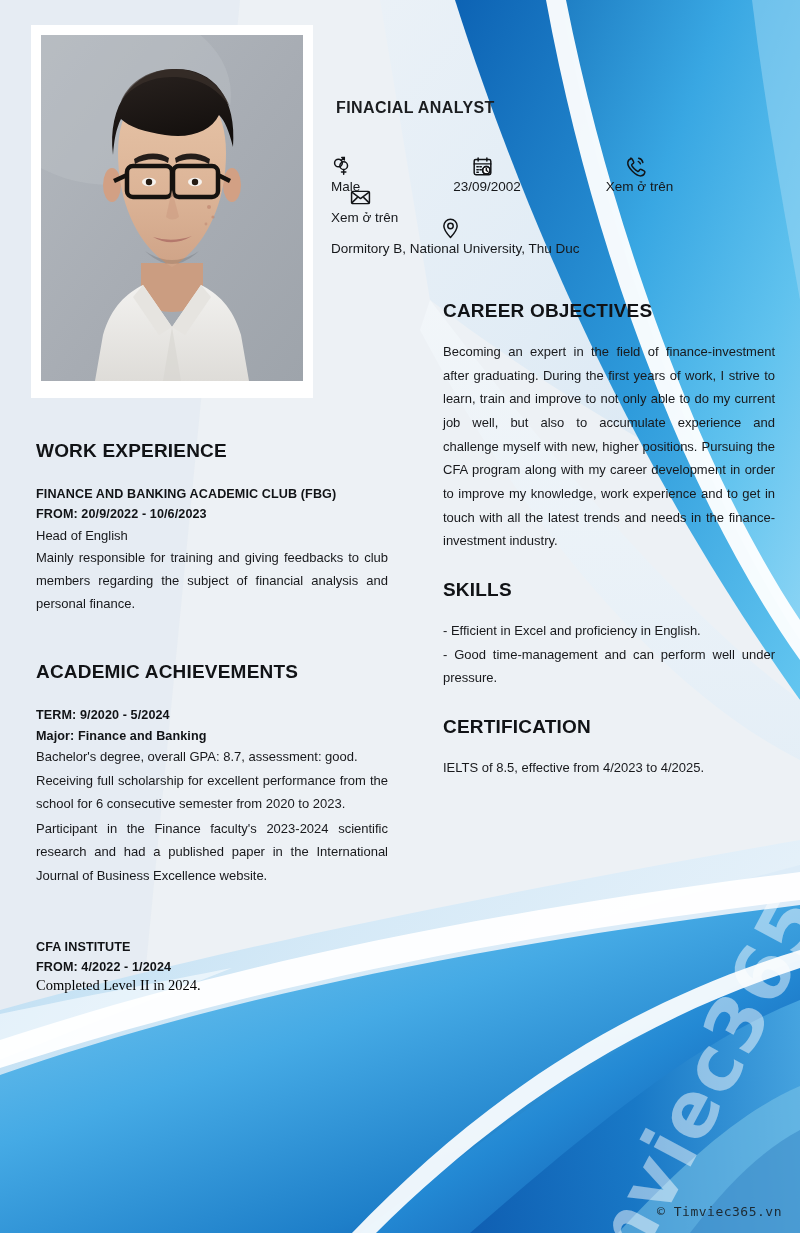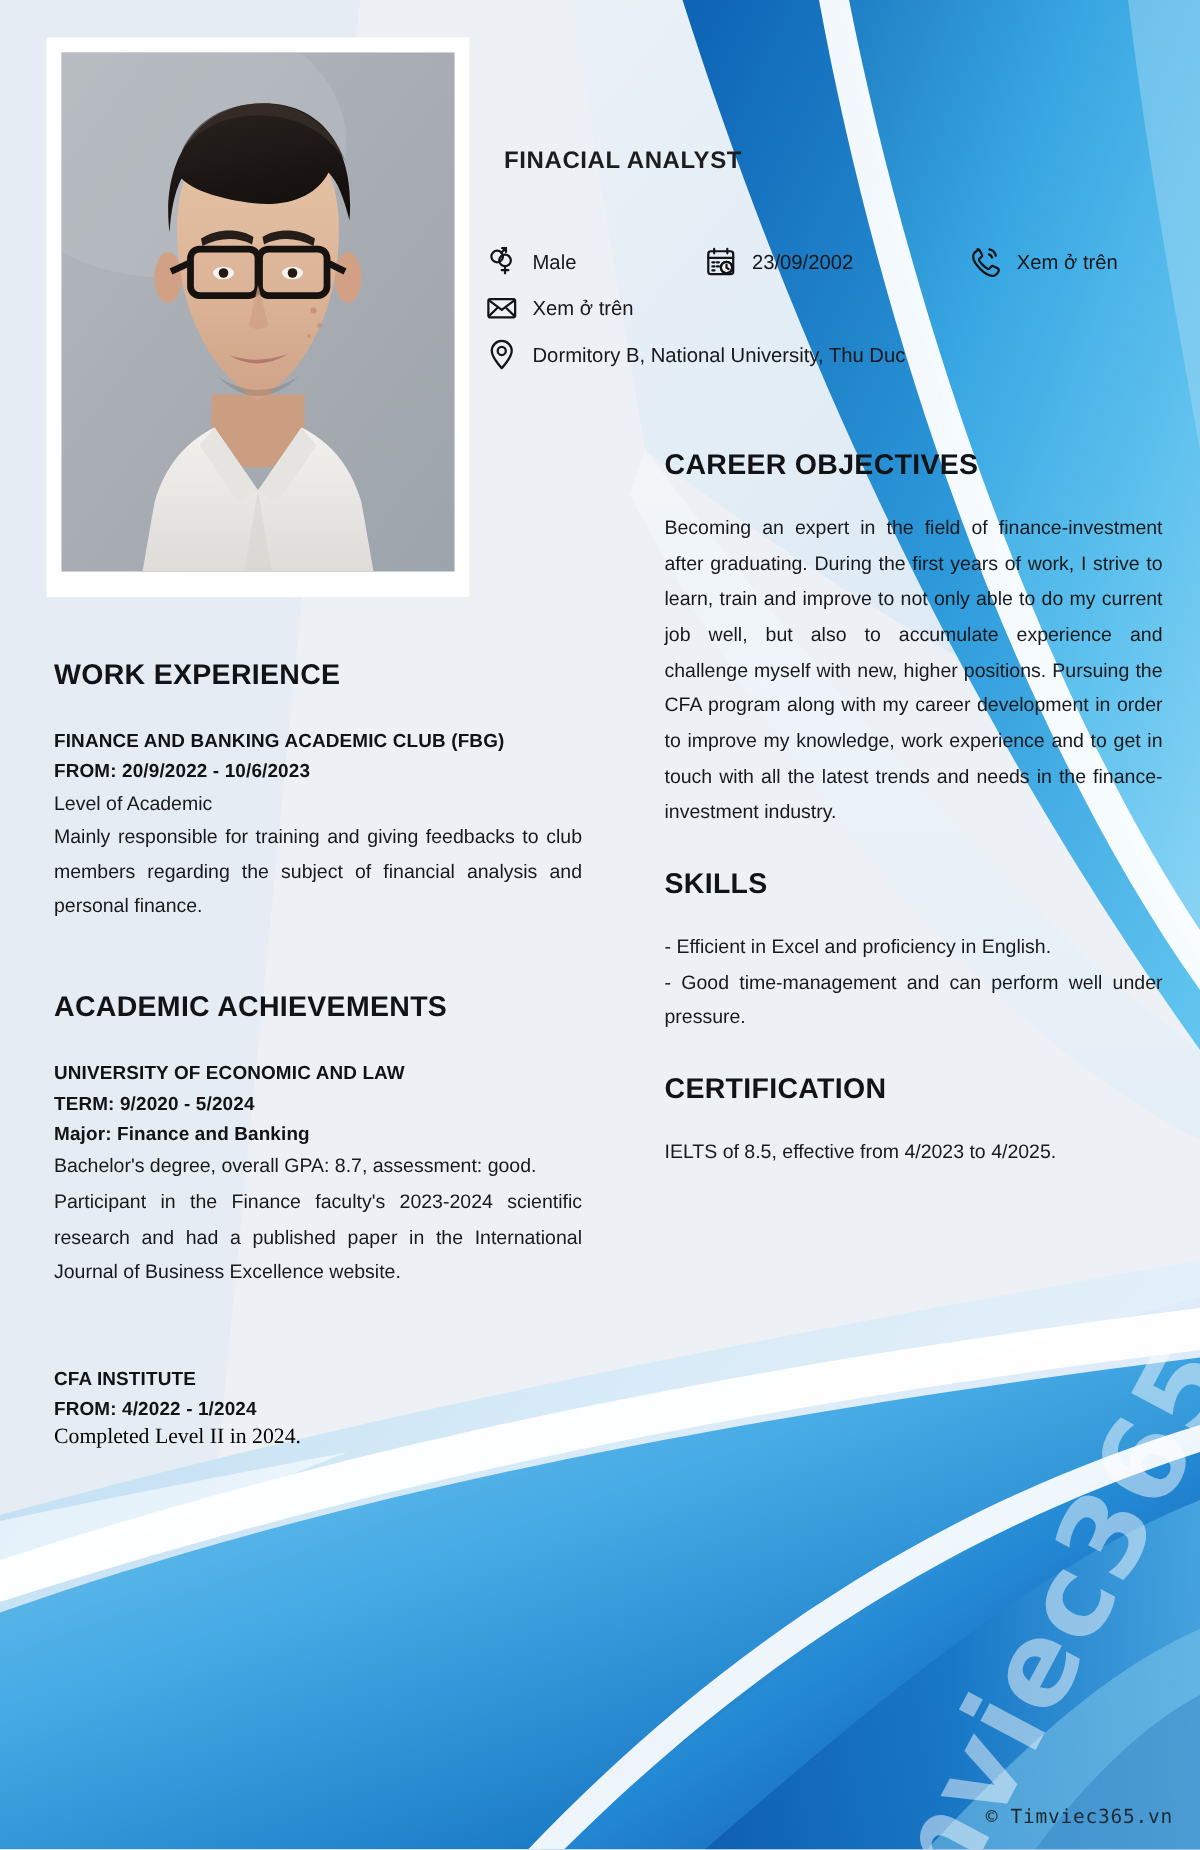--- a/index.html
+++ b/index.html
@@ -63,21 +63,21 @@
     left:336px; top:99px;
     font-size:16px;
     font-weight:700;
     letter-spacing:0.4px;
     color:#1b1d20;
   }
 
   
   .contact { position:absolute; left:322px; top:160px; width:460px; }
   .crow { display:flex; align-items:center; height:28px; margin-bottom:3px; }
-  .citem { display:flex; align-items:center; }
+  .citem { display:flex; align-items:center;flex-direction:column; }
   .cicon { width:24px; height:24px; flex:0 0 24px; display:flex; align-items:center; justify-content:center; }
   .cicon svg { display:block; }
   .ctext { font-size:13.5px; color:#16181b; margin-left:9px; white-space:nowrap; }
   .gap-a { width:84px; }
   .gap-b { width:76px; }
 
   
   .col-left { position:absolute; left:36px; top:440px; width:352px; }
   .col-right { position:absolute; left:443px; top:300px; width:332px; }
 
@@ -355,33 +355,33 @@
     </div>
   </div>
 
   <div class="col-left">
 
     <h2 class="sec">WORK EXPERIENCE</h2>
 
     <div class="blk">
       <div class="bold-line">FINANCE AND BANKING ACADEMIC CLUB (FBG)</div>
       <div class="bold-line">FROM: 20/9/2022 - 10/6/2023</div>
-      <div class="plain-line">Level of Academic</div>
+      <div class="plain-line">Head of English</div>
       <p class="para tight">Mainly responsible for training and giving feedbacks to club members regarding the subject of financial analysis and personal finance.</p>
     </div>
 
     <div class="spacer-26"></div>
 
     <h2 class="sec">ACADEMIC ACHIEVEMENTS</h2>
 
     <div class="blk">
-      <div class="bold-line">UNIVERSITY OF ECONOMIC AND LAW</div>
       <div class="bold-line">TERM: 9/2020 - 5/2024</div>
       <div class="bold-line">Major: Finance and Banking</div>
       <div class="plain-line">Bachelor's degree, overall GPA: 8.7, assessment: good.</div>
+      <p class="para">Receiving full scholarship for excellent performance from the school for 6 consecutive semester from 2020 to 2023.</p>
       <p class="para">Participant in the Finance faculty's 2023-2024 scientific research and had a published paper in the International Journal of Business Excellence website.</p>
     </div>
 
     <div class="spacer-30"></div>
 
     <div class="blk">
       <div class="bold-line">CFA INSTITUTE</div>
       <div class="bold-line">FROM: 4/2022 - 1/2024</div>
       <div class="serif-n">Completed Level II in 2024.</div>
     </div>

